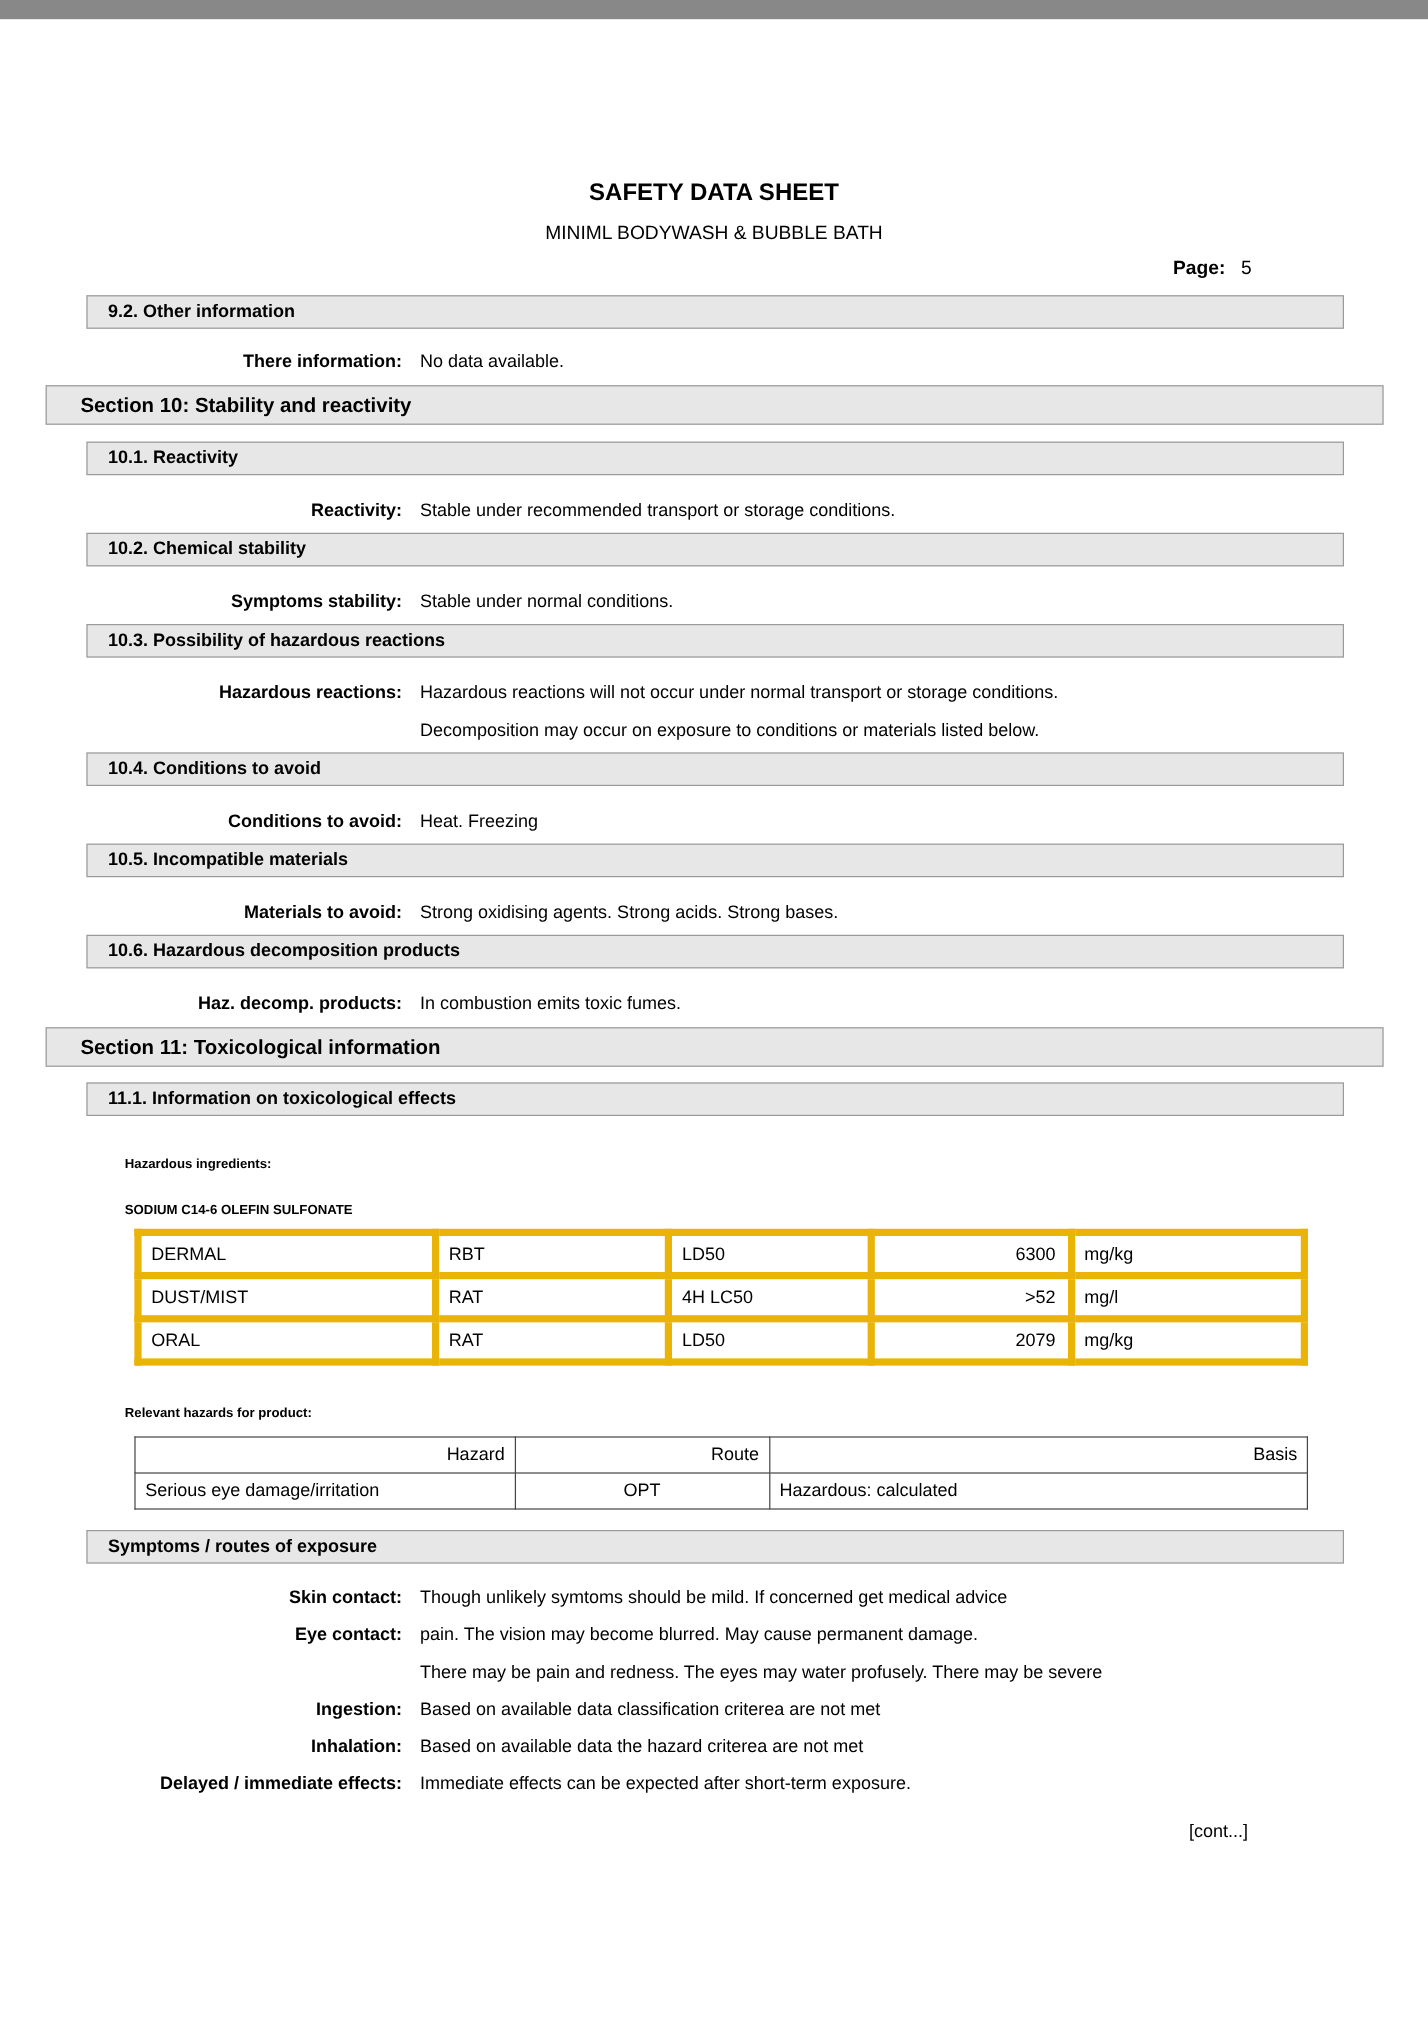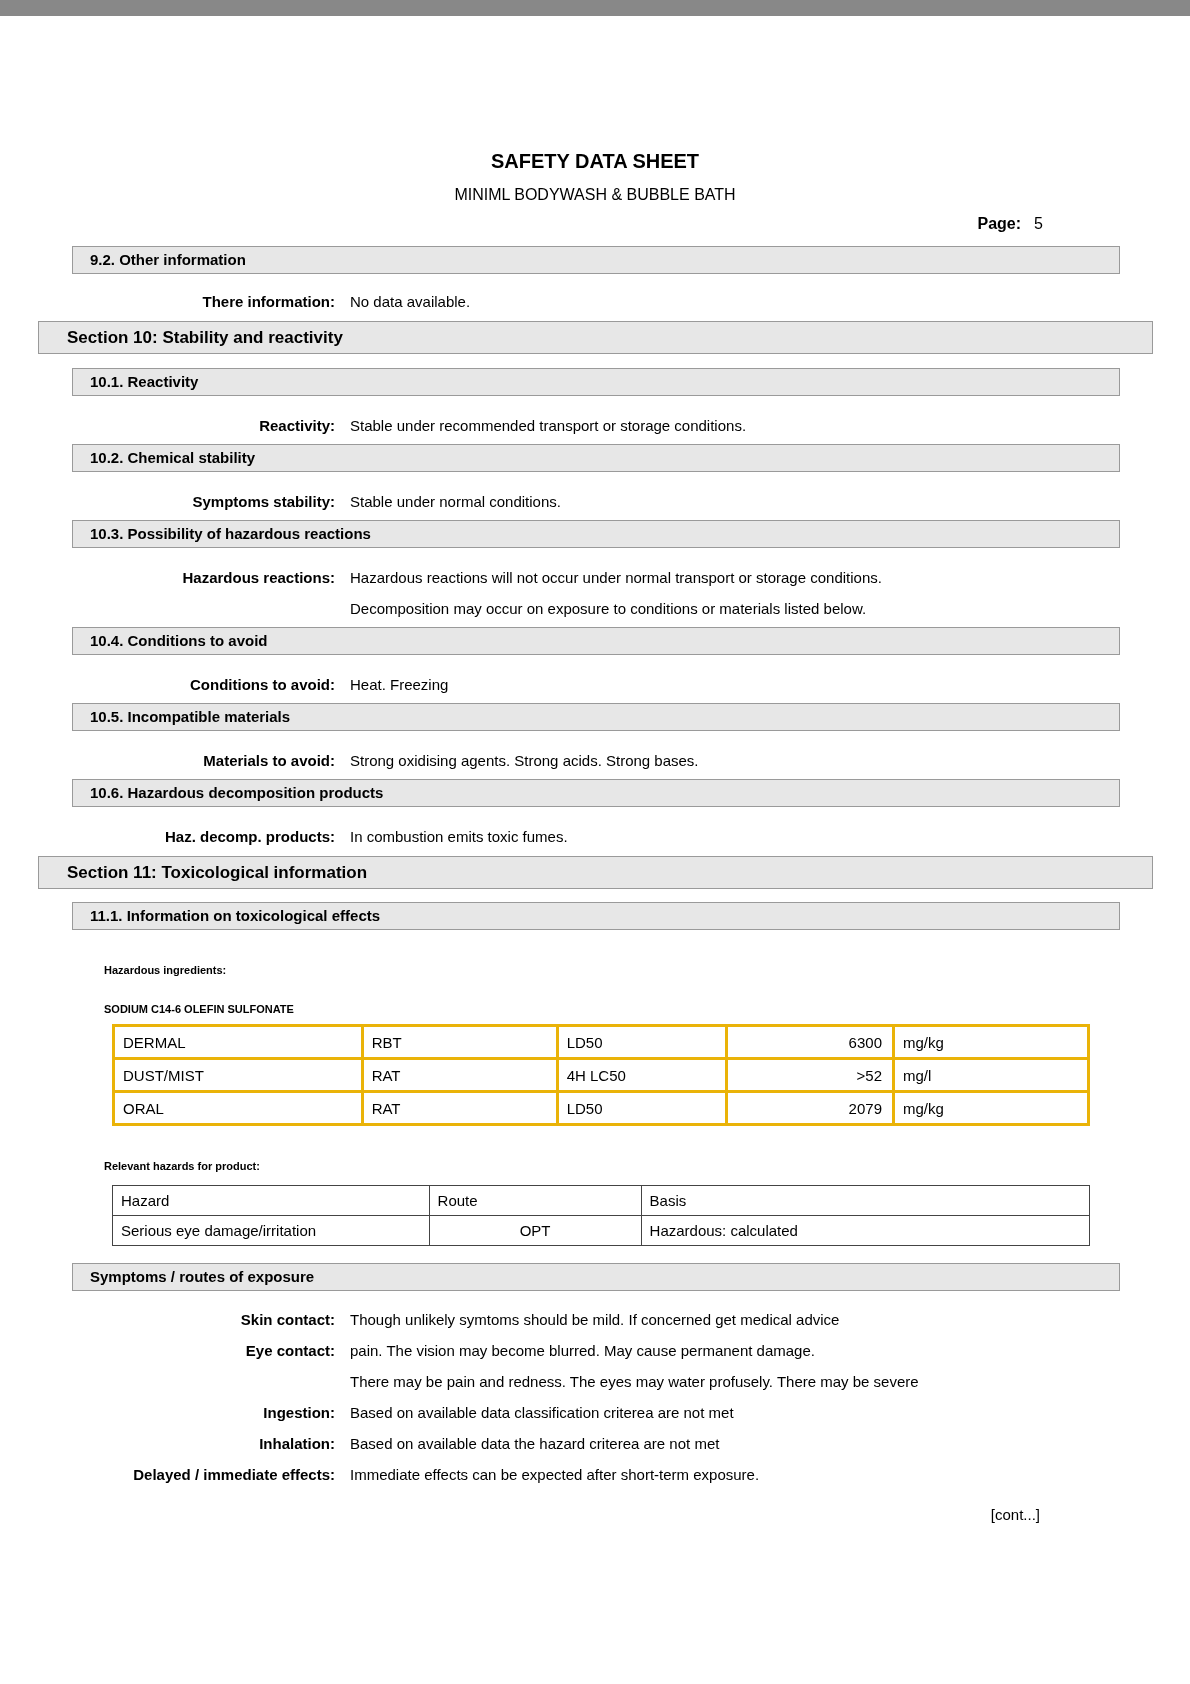--- a/index.html
+++ b/index.html
@@ -55,42 +55,42 @@
   }
   .h-haz { margin-top:30px; }
   .h-sod { margin-top:19px; }
   .h-rel { margin-top:30px; }
   table { border-collapse:collapse; font-size:15px; }
   .tox-table {
     margin-left:112px; width:978px; margin-top:5px;
     table-layout:fixed;
   }
   .tox-table td {
-    border:3px solid #eab308; height:30px;
+    border:6px solid #eab308; height:30px;
     padding:0 8px; overflow:hidden; white-space:nowrap;
   }
   .tox-table col.c0 { width:25.5%; }
   .tox-table col.c1 { width:20%; }
   .tox-table col.c2 { width:17.4%; }
   .tox-table col.c3 { width:17.1%; }
   .tox-table col.c4 { width:20%; }
   .tox-table td.num { text-align:right; padding-right:10px; }
   .hz-table {
     margin-left:112px; width:978px; margin-top:9px;
     table-layout:fixed;
   }
   .hz-table th, .hz-table td {
     border:1px solid #444444; height:29px;
     padding:0 8px; overflow:hidden; white-space:nowrap;
     font-weight:normal;
   }
   .hz-table col.c0 { width:32.4%; }
   .hz-table col.c1 { width:21.7%; }
   .hz-table col.c2 { width:45.9%; }
-  .hz-table th { text-align:left; }
+  .hz-table th { text-align:right; }
   .hz-table td.center { text-align:center; }
   .hz-table td.left { text-align:left; }
   .symp .frow { margin-top:0; }
   .symp { margin-top:13px; }
   .cont {
     margin-top:15px; font-size:15px; line-height:20px;
     text-align:right; padding-right:150px;
   }
 </style>
 </head>

